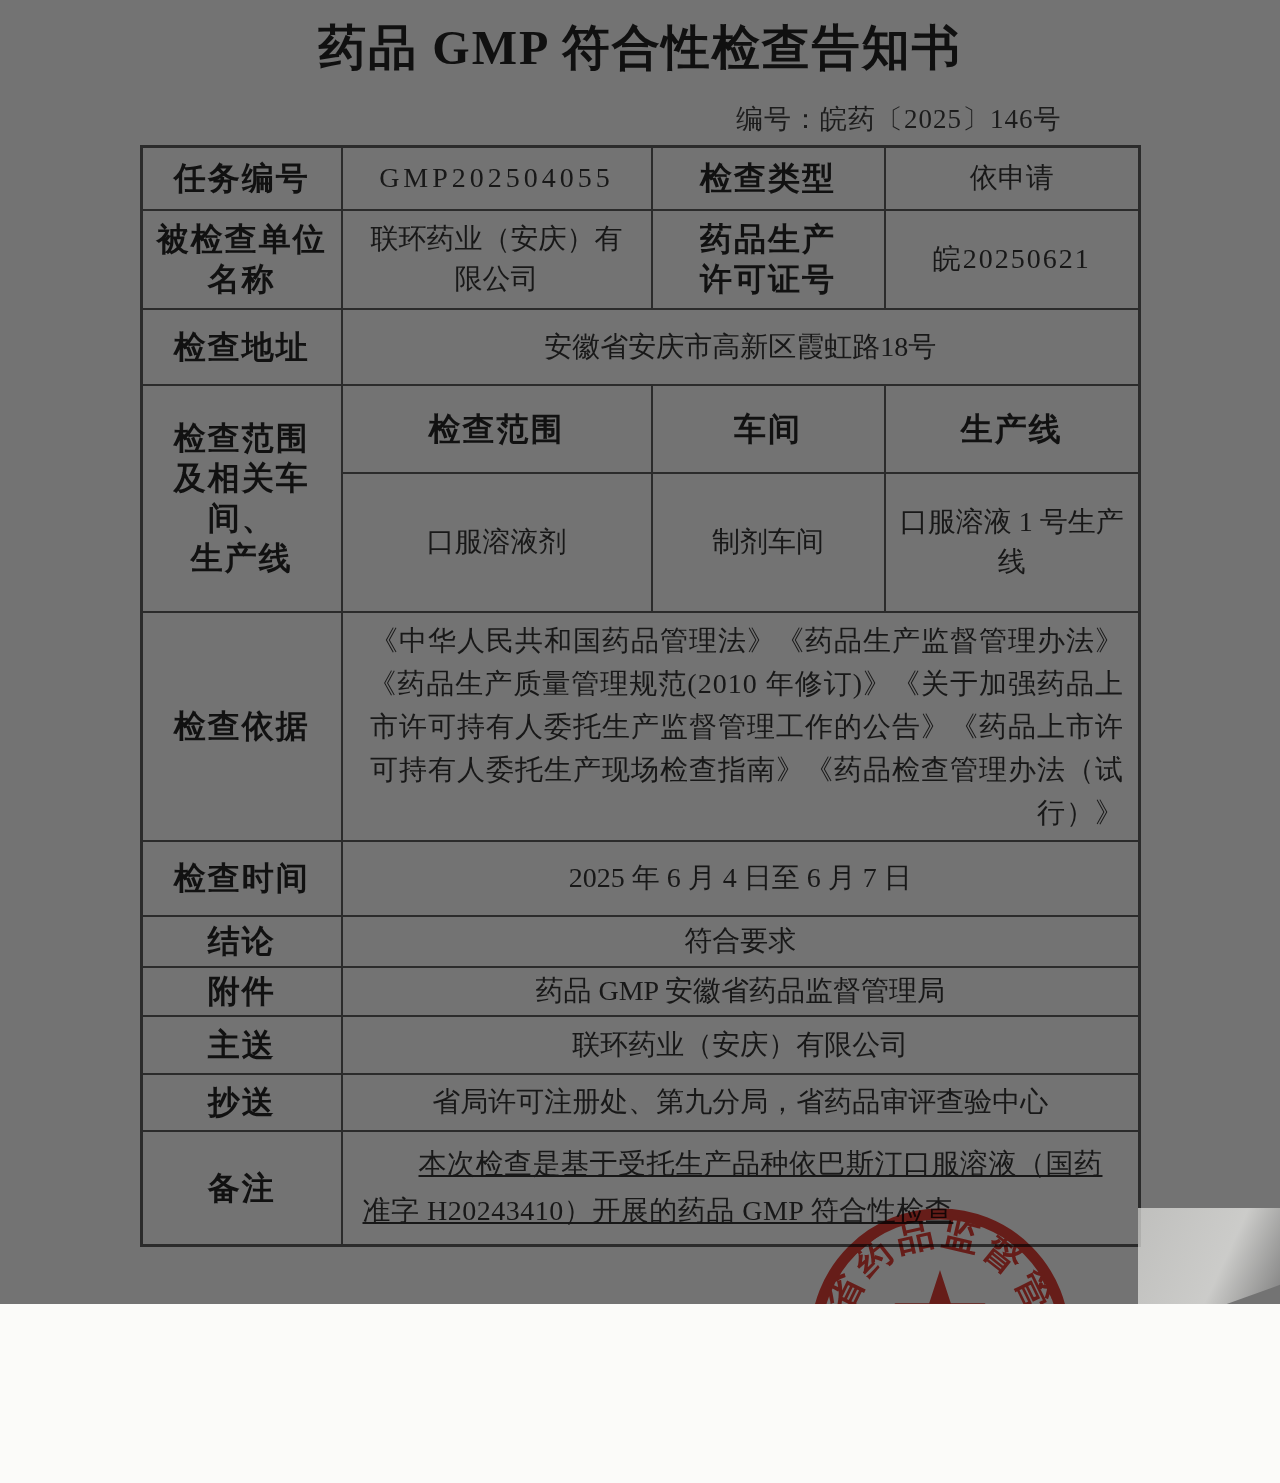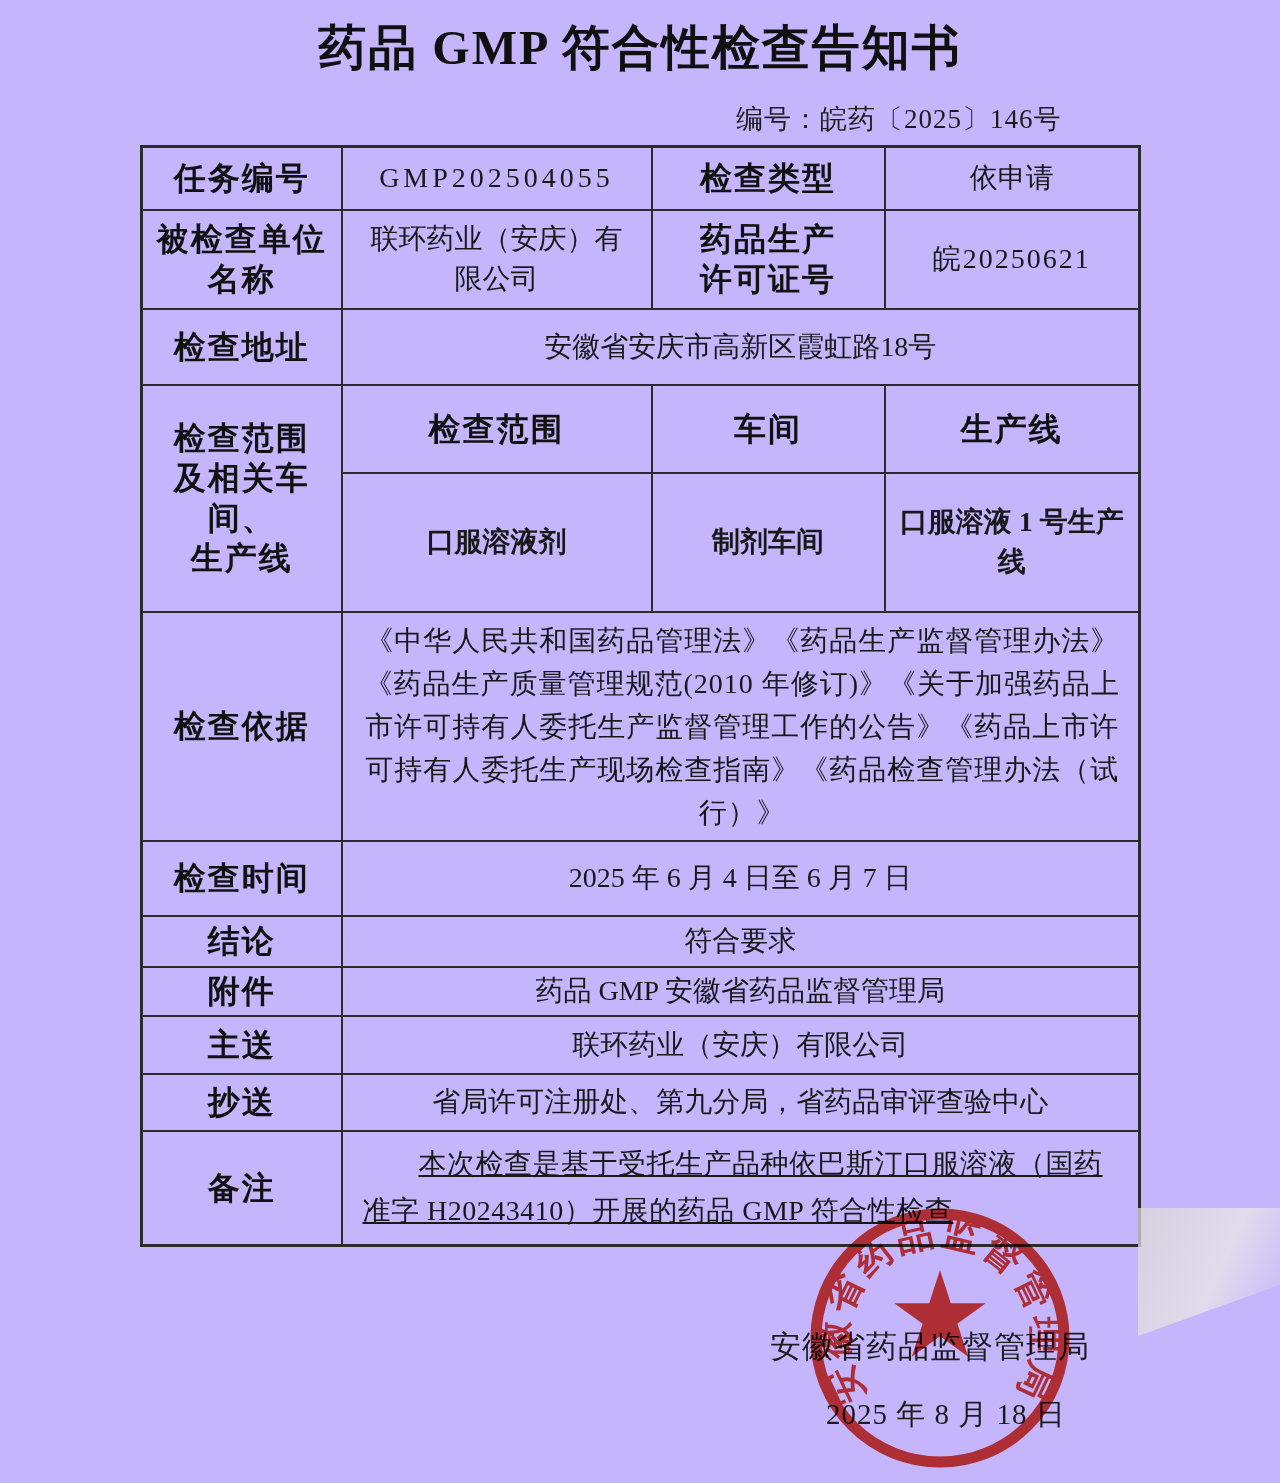--- a/index.html
+++ b/index.html
@@ -3,21 +3,21 @@
 <meta charset="utf-8">
 <style>
   html,body{margin:0;padding:0;}
   body{
     width:1280px;height:1483px;
     background:#fbfbf9;
     font-family:"Liberation Serif","DejaVu Serif",serif;
     color:#161616;
     overflow:hidden;
   }
-  .doc{position:relative;width:1280px;height:1483px;background:#c4b5fd;overflow:hidden;}
+  .doc{position:relative;width:1280px;height:1304px;background:#737373;overflow:hidden;}
 
   .title{
     position:absolute;top:16px;left:0;width:1280px;
     text-align:center;font-size:48px;font-weight:bold;letter-spacing:2px;
     color:#101010;
   }
   .docnum{
     position:absolute;top:101px;left:736px;
     font-size:27px;letter-spacing:1px;color:#1c1c1c;
   }
@@ -35,33 +35,33 @@
     padding:2px 6px;
     color:#181818;
   }
   .lbl{
     font-family:"Liberation Sans","DejaVu Sans",sans-serif;
     font-weight:700;font-size:32px;letter-spacing:2px;color:#111;
   }
   .sp3{letter-spacing:4px;border-radius:23px;}
   .sp2{letter-spacing:2px;}
   .basis{
-    text-align:center;line-height:43px;font-size:28px;
+    text-align:right;line-height:43px;font-size:28px;
     padding:6px 14px 6px 18px;letter-spacing:1px;
   }
   .remark{
     text-align:left;line-height:47px;font-size:28px;
     padding:8px 16px 10px 20px;text-indent:2em;letter-spacing:0.5px;text-decoration:underline;
   }
   
   .r-task{height:63px;}
   .r-unit{height:99px;}
   .r-addr{height:76px;}
   .r-scopehead{height:88px;}
-  .r-scopeval{height:139px;font-weight:bold;}
+  .r-scopeval{height:139px;}
   .r-basis{height:214px;}
   .r-time{height:75px;}
   .r-concl{height:51px;margin-top:32px;}
   .r-attach{height:49px;}
   .r-main{height:58px;}
   .r-cc{height:57px;}
   .r-remark{height:101px;}
 
   .agency{
     position:absolute;left:770px;top:1326px;

